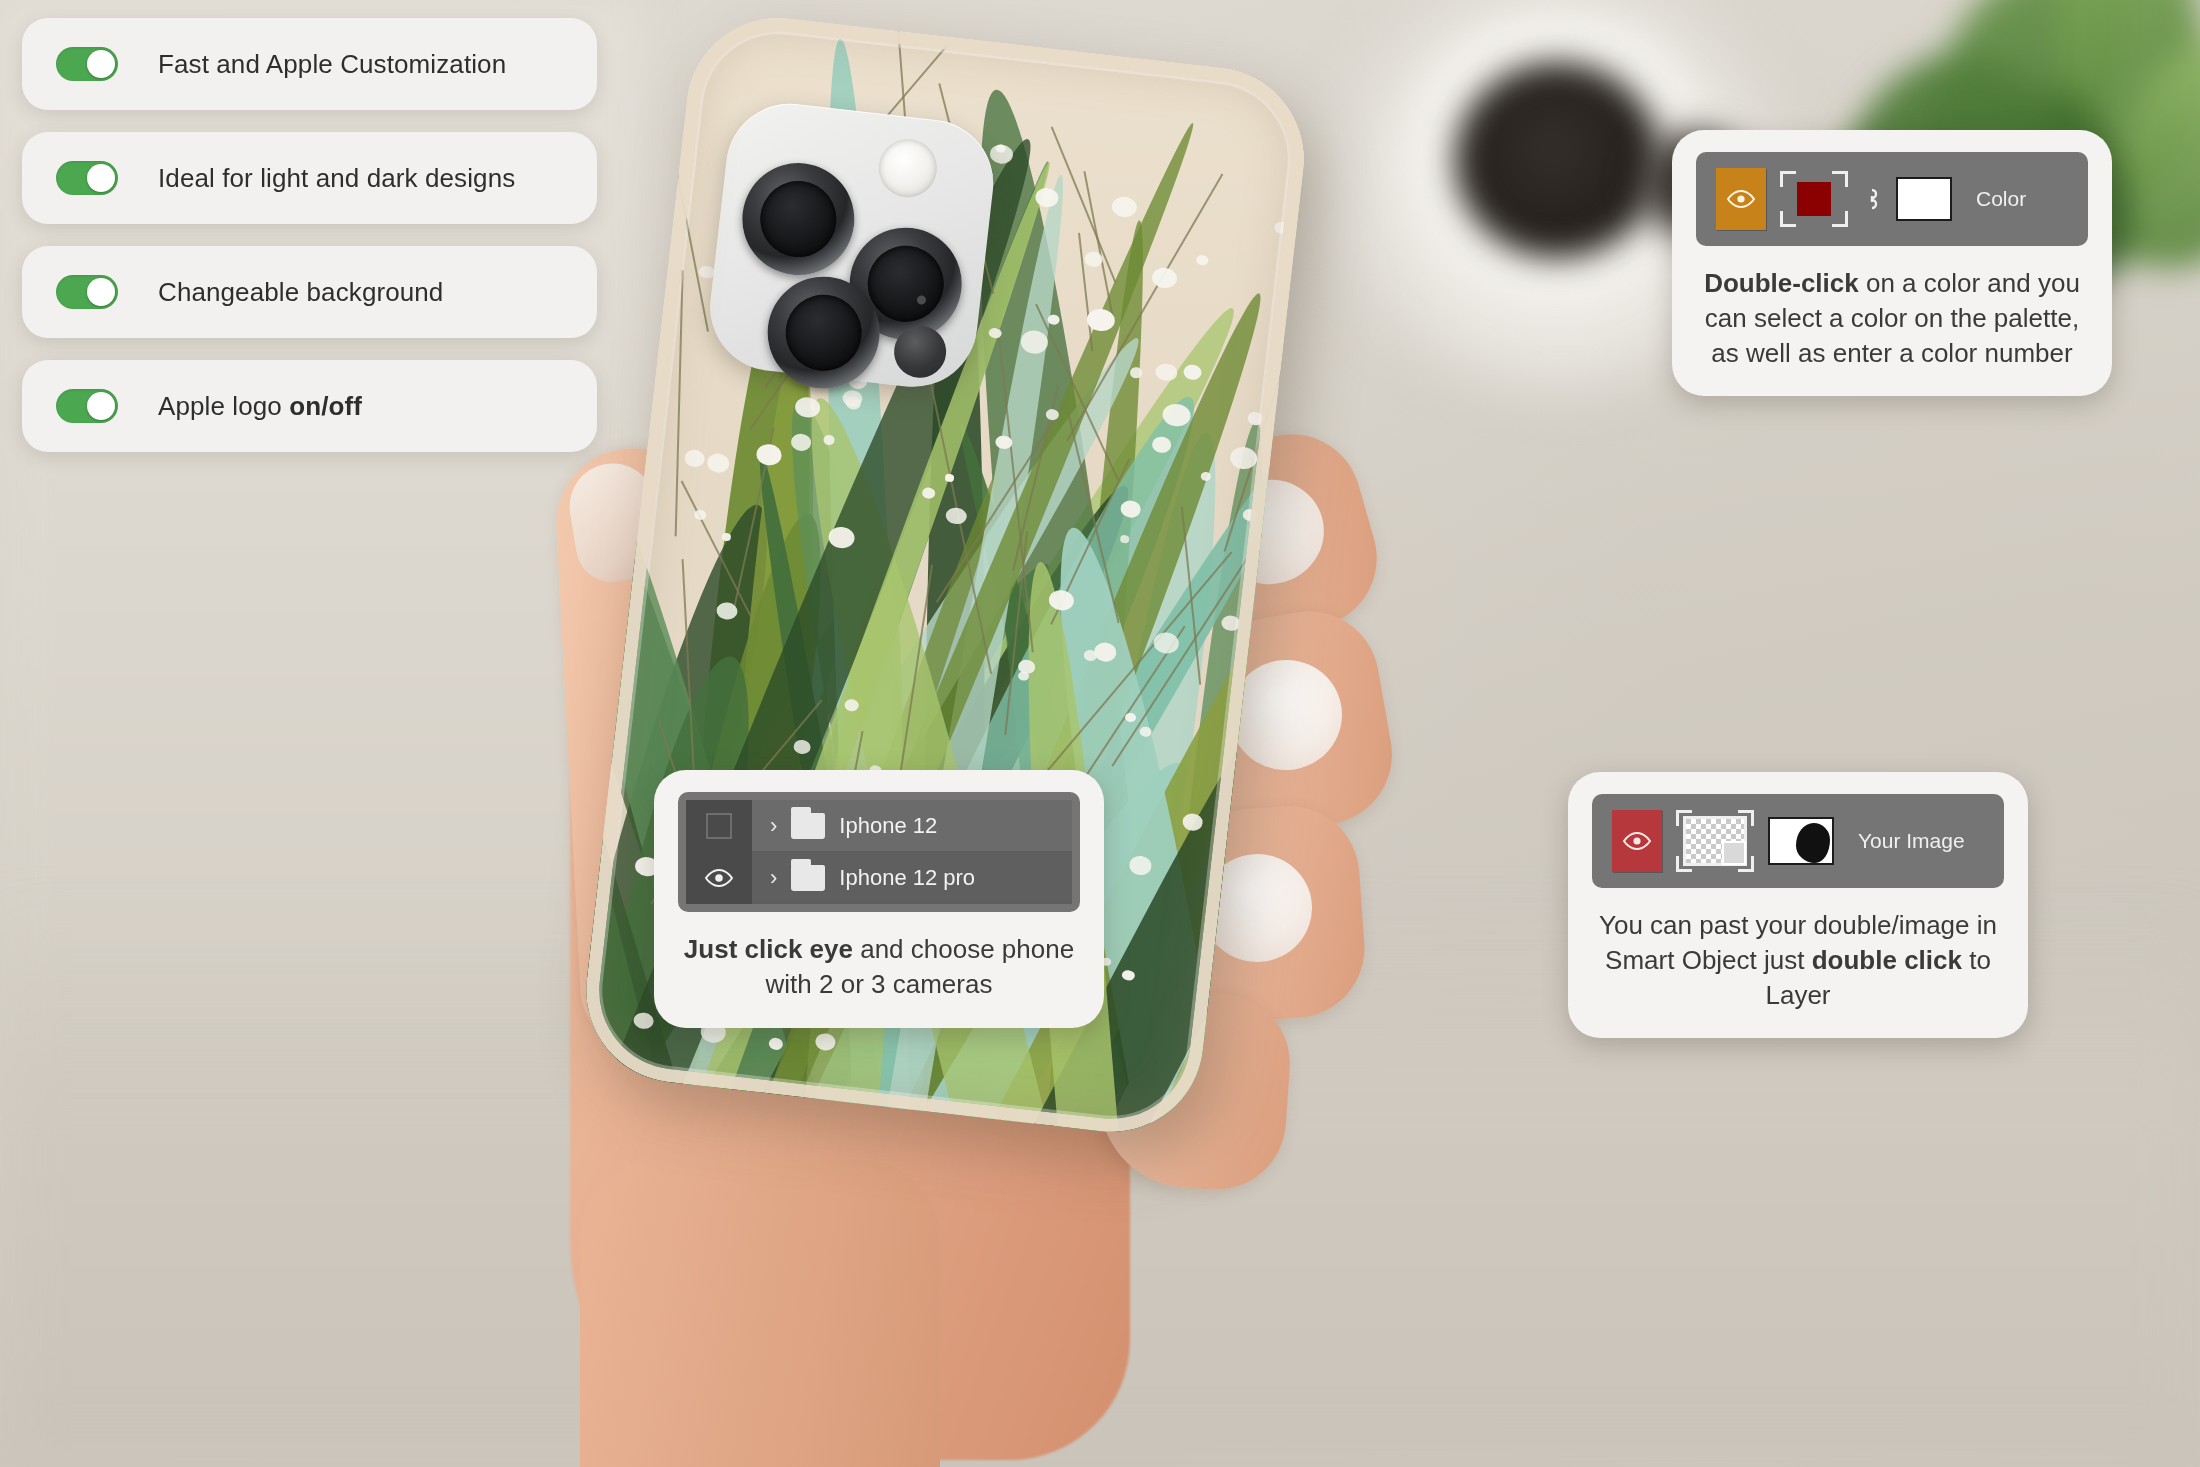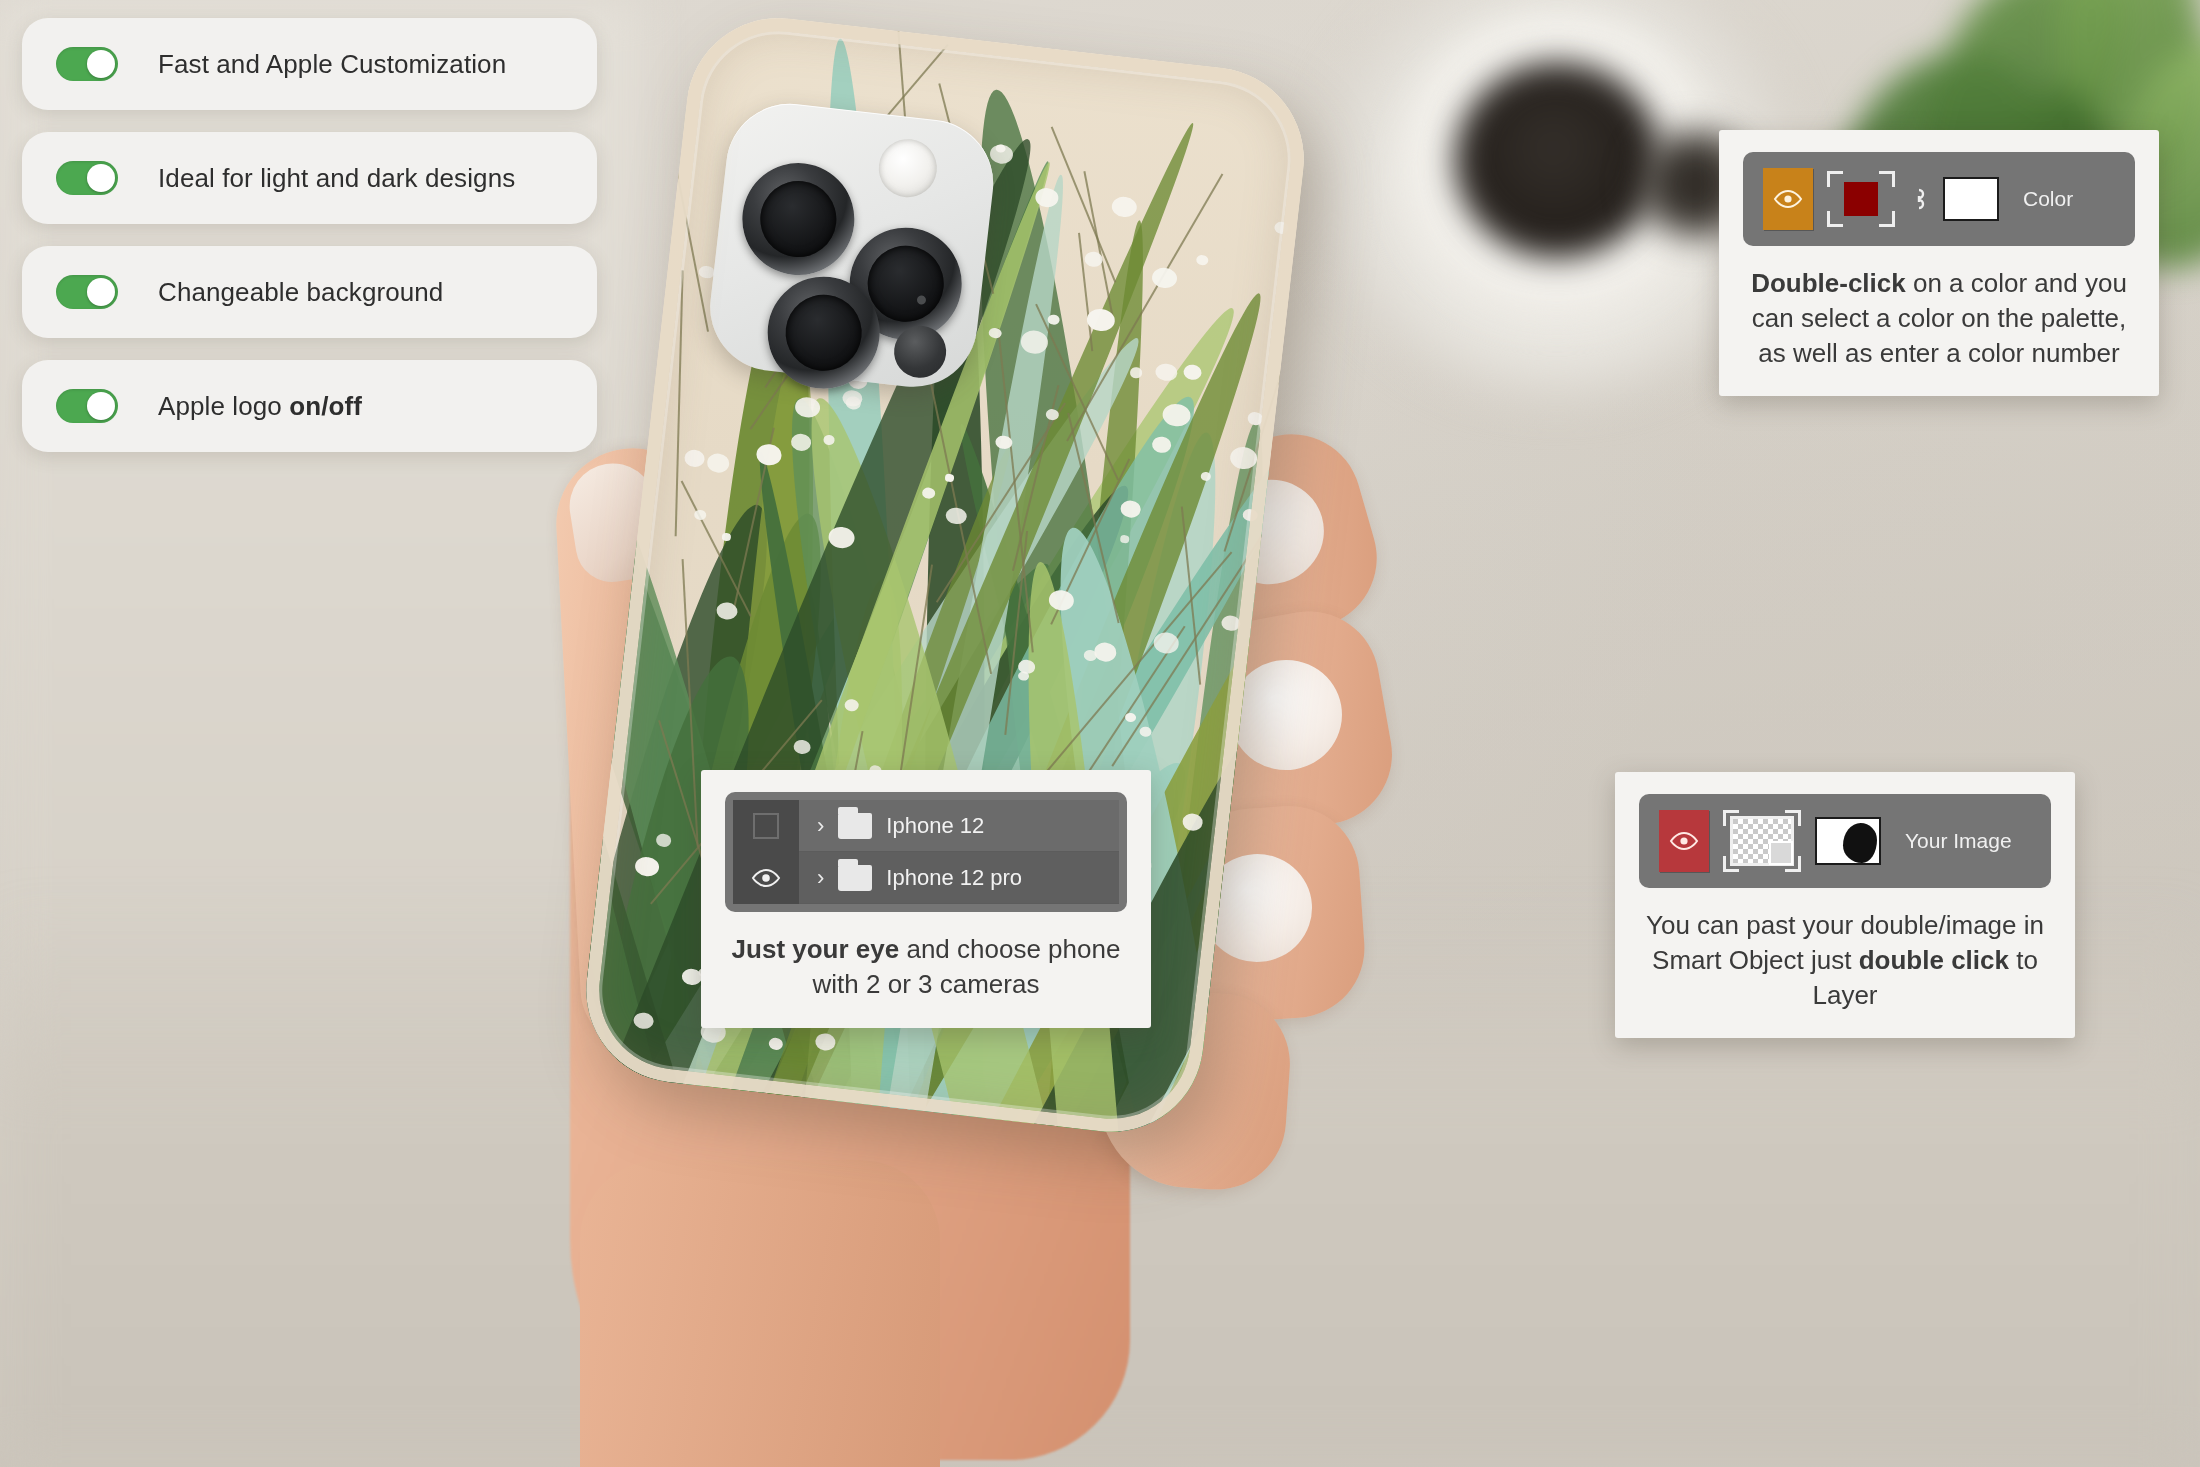--- a/index.html
+++ b/index.html
@@ -229,24 +229,23 @@
     border: 3px solid #e2e2e2;
   }
   .ph-flash {
     position:absolute; left: 392px; top: 238px; width: 66px; height: 84px; border-radius: 50%;
     background: radial-gradient(circle at 45% 35%, #ffffff 0%, #f0f0f0 48%, #d8d8d8 100%);
     border: 4px solid #e8e8e8;
   }
 
   
   .callout {
-    position: absolute; background: #f4f3f1; border-radius: 3px;
+    position: absolute; background: #f4f3f1; border-radius: 32px;
     box-shadow: 0 8px 26px rgba(70,60,50,.26);
     padding: 22px 24px 26px;
-    margin-left: 47px;
   }
   .ps-bar {
     background: #757575; border-radius: 10px; display: flex; align-items: center;
     padding: 16px 20px; gap: 14px;
   }
   .sw { flex: none; display:flex; align-items:center; justify-content:center; }
   .sw-eye-orange { width: 50px; height: 62px; background: #C8821A; box-shadow: 1px 1px 0 rgba(0,0,0,.25); }
   .sw-eye-red    { width: 50px; height: 62px; background: #B7383C; box-shadow: 1px 1px 0 rgba(0,0,0,.25); }
   .eye-glyph { width: 30px; height: 18px; }
   .bracketed { position: relative; width: 68px; height: 56px; display:flex; align-items:center; justify-content:center; }
@@ -630,21 +629,21 @@
           </svg>
         </div>
         <div class="layer-main">
           <span class="chev">›</span>
           <span class="folder"></span>
           <span class="layer-name">Iphone 12 pro</span>
         </div>
       </div>
     </div>
     <div class="callout-text">
-      <b>Just your eye</b><span> and choose phone with 2 or 3 cameras</span>
+      <b>Just click eye</b><span> and choose phone with 2 or 3 cameras</span>
     </div>
   </div>
 
   <div class="callout" style="left:1568px; top:772px; width:460px;">
     <div class="ps-bar">
       <div class="sw sw-eye-red">
         <svg class="eye-glyph" viewBox="0 0 30 18">
           <path d="M15 1C7 1 2 9 2 9s5 8 13 8 13-8 13-8-5-8-13-8z" fill="none" stroke="#ffe9e4" stroke-width="2"></path>
           <circle cx="15" cy="9" r="3.6" fill="#ffe9e4"></circle>
         </svg>

